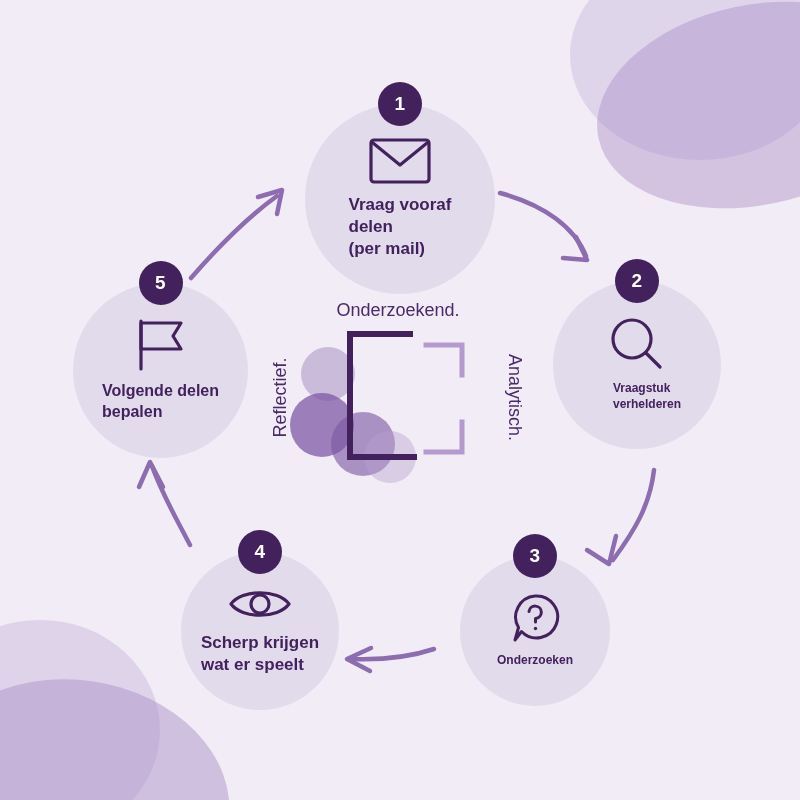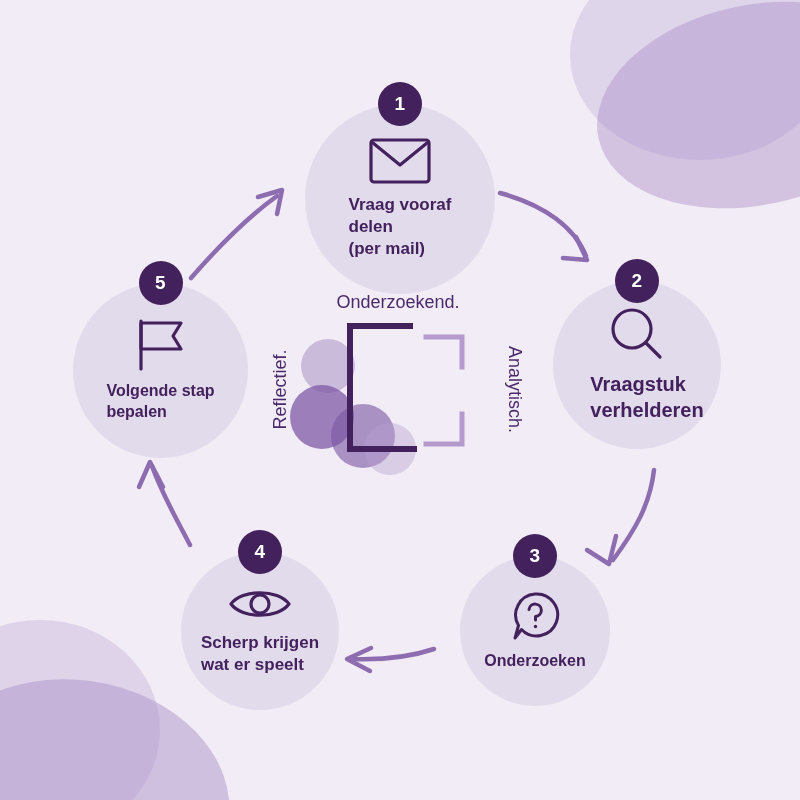--- a/index.html
+++ b/index.html
@@ -75,33 +75,33 @@
     font-weight: bold;
     text-align: left;
     line-height: 1.3;
     white-space: pre-line;
   }
 
   
   #node-1 { left: 305px; top: 104px; width: 190px; height: 190px; }
   #node-1 .step-label { font-size: 17px; }
   #node-2 { left: 553px; top: 281px; width: 168px; height: 168px; }
-  #node-2 .step-label { font-size: 20px; margin-left: 20px; }
+  #node-2 .step-label { font-size: 12px; margin-left: 20px; }
   #node-3 { left: 460px; top: 556px; width: 150px; height: 150px; }
-  #node-3 .step-label { font-size: 16px; }
+  #node-3 .step-label { font-size: 12px; }
   #node-4 { left: 181px; top: 552px; width: 158px; height: 158px; }
   #node-4 .step-label { font-size: 17px; }
   #node-5 { left: 73px; top: 283px; width: 175px; height: 175px; }
   #node-5 .step-label { font-size: 16px; }
 
   
   #emblem {
     position: absolute;
     left: 262px;
-    top: 284px;
+    top: 292px;
     width: 272px;
     height: 200px;
   }
   .emblem-top-text {
     position: absolute;
     left: 0;
     top: 8px;
     width: 272px;
     text-align: center;
     font-size: 18px;
@@ -223,21 +223,21 @@
   </div>
 
   <div class="step-node" id="node-5">
     <div class="step-badge">5</div>
     <div class="step-icon">
       <svg width="48" height="52" viewBox="0 0 48 52" fill="none" stroke="#43215c" stroke-width="3.2" stroke-linecap="round" stroke-linejoin="round">
         <path d="M 4 2 L 4 50"></path>
         <path d="M 4 4 L 44 4 L 36 17 L 44 30 L 4 30 Z"></path>
       </svg>
     </div>
-    <div class="step-label">Volgende stap
+    <div class="step-label">Volgende delen
 bepalen</div>
   </div>
 
   <div id="emblem">
     <div class="emblem-top-text">Onderzoekend.</div>
     <div class="emblem-side-text" id="emblem-left-text">Reflectief.</div>
     <div class="emblem-side-text" id="emblem-right-text">Analytisch.</div>
 
     <svg class="emblem-svg" width="272" height="200" viewBox="0 0 272 200">
 

